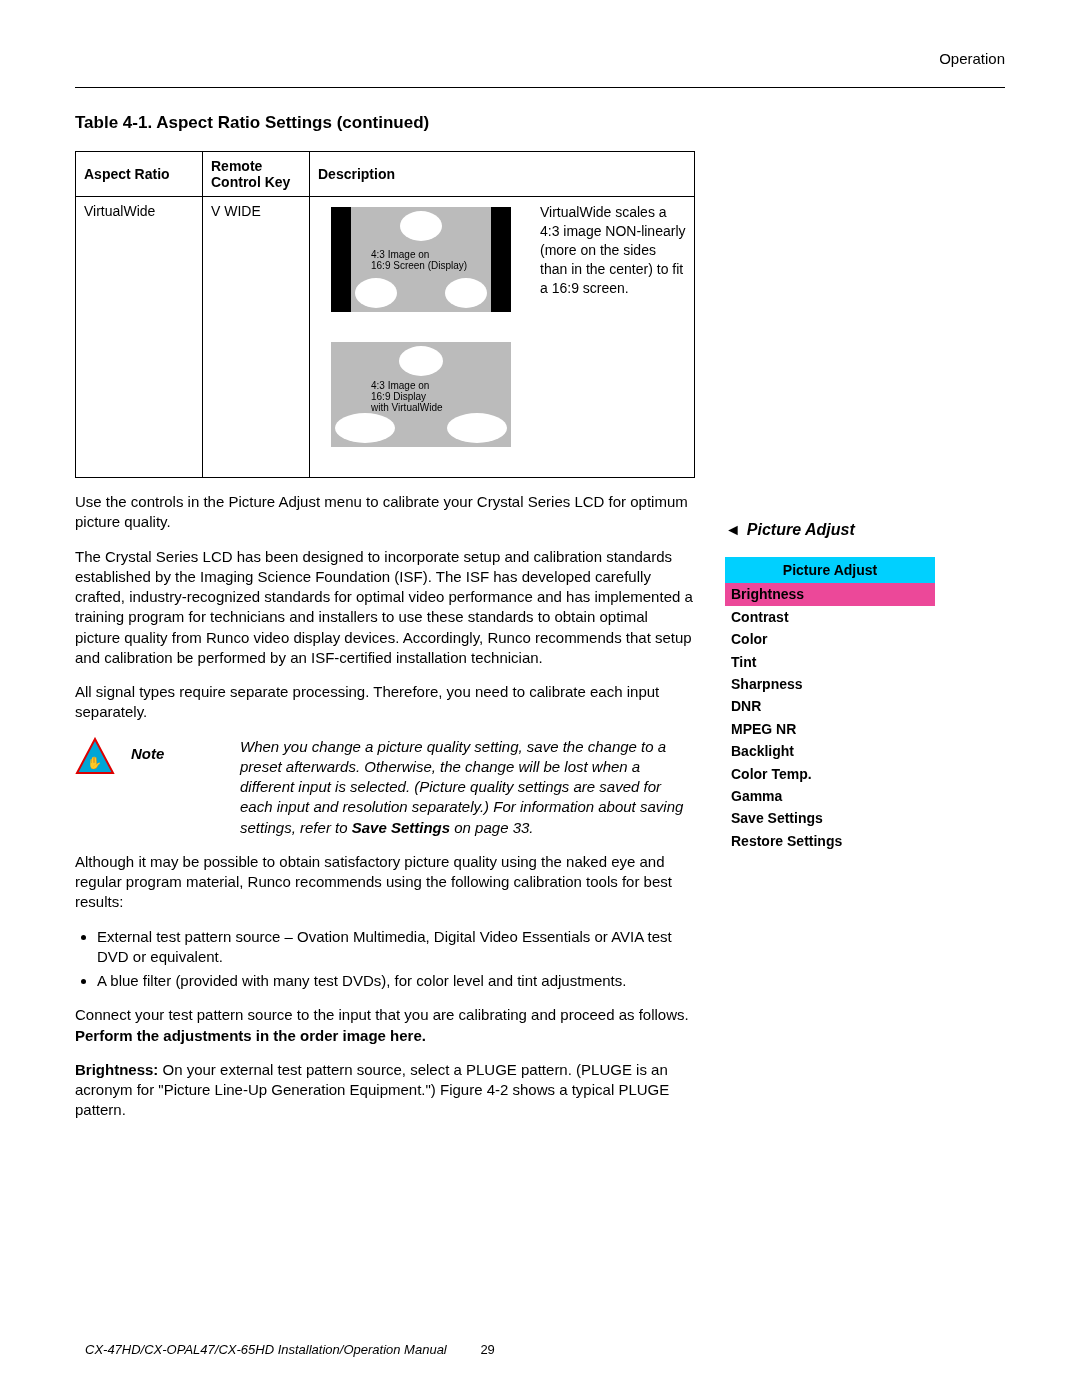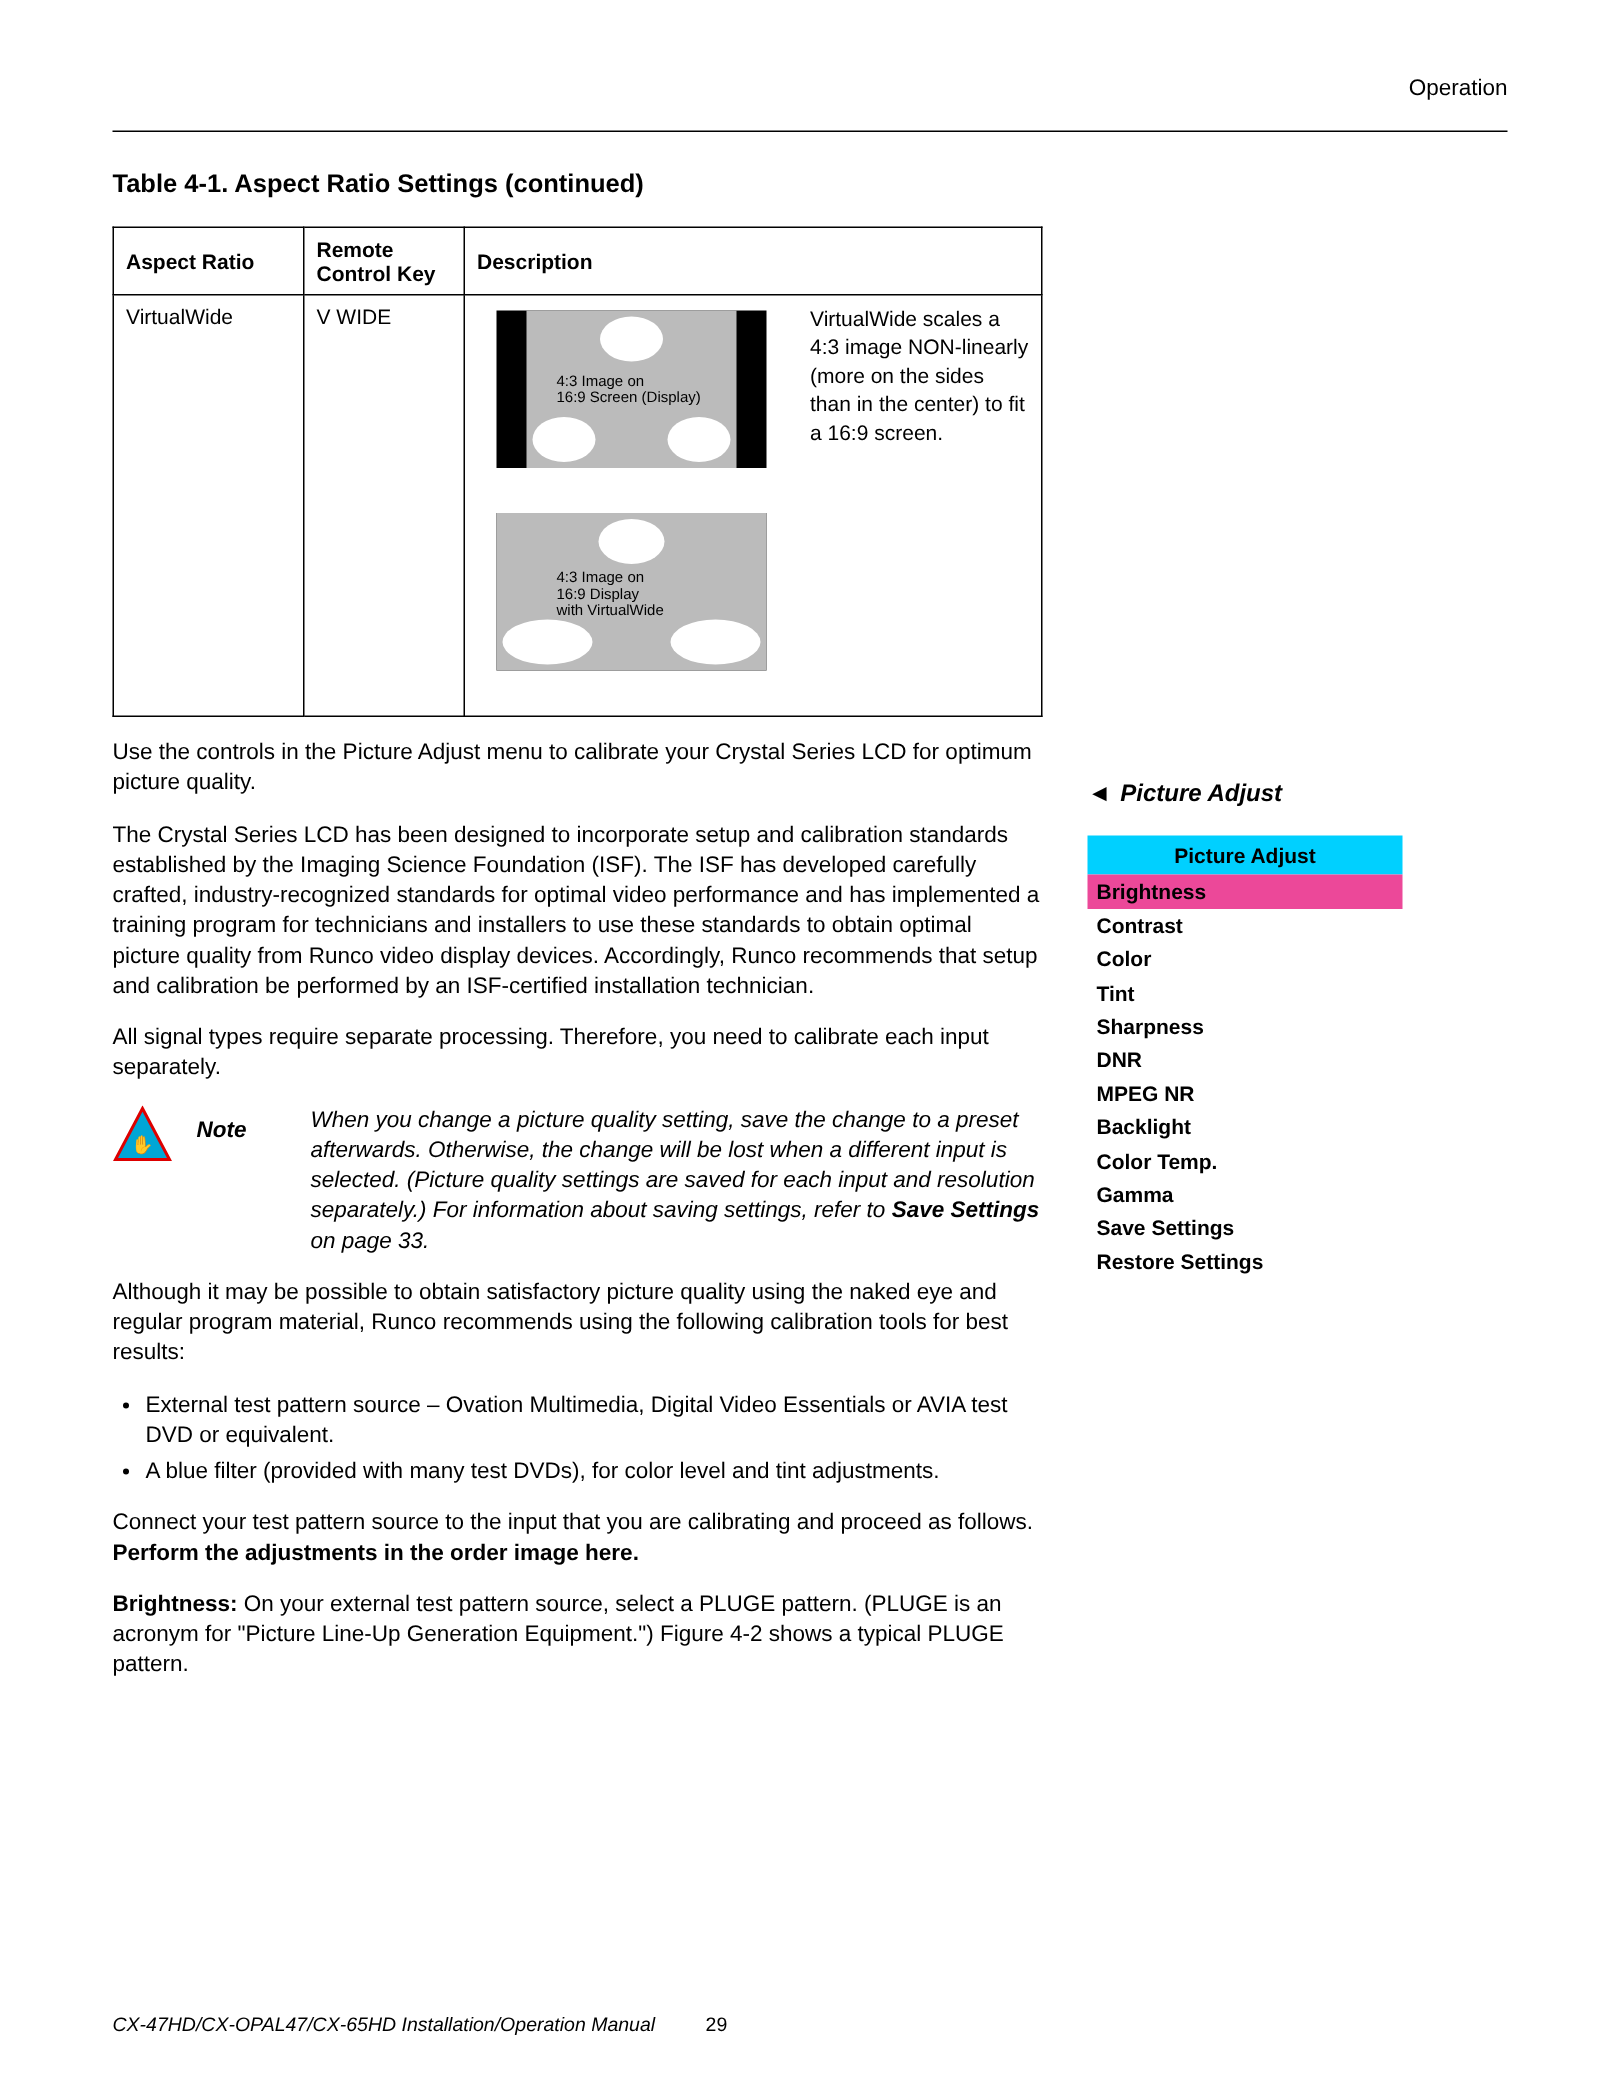--- a/index.html
+++ b/index.html
@@ -130,33 +130,34 @@
     font-style: italic;
     font-weight: bold;
     flex: 0 0 60px;
     padding-top: 8px;
     font-size: 15px;
   }
   .note-text {
     font-style: italic;
     font-size: 15px;
     line-height: 1.35;
+    margin-left: 33px;
   }
   ul.bullets {
     margin: 8px 0 14px 0;
     padding-left: 22px;
   }
   ul.bullets li {
     margin: 4px 0;
     line-height: 1.35;
   }
   .footer {
     position: absolute;
     bottom: 40px;
-    left: 75px;
+    left: 85px;
     font-style: italic;
     font-size: 13px;
   }
   .footer .pagenum {
     font-style: normal;
     margin-left: 30px;
   }
   .side-heading {
     font-weight: bold;
     font-style: italic;

